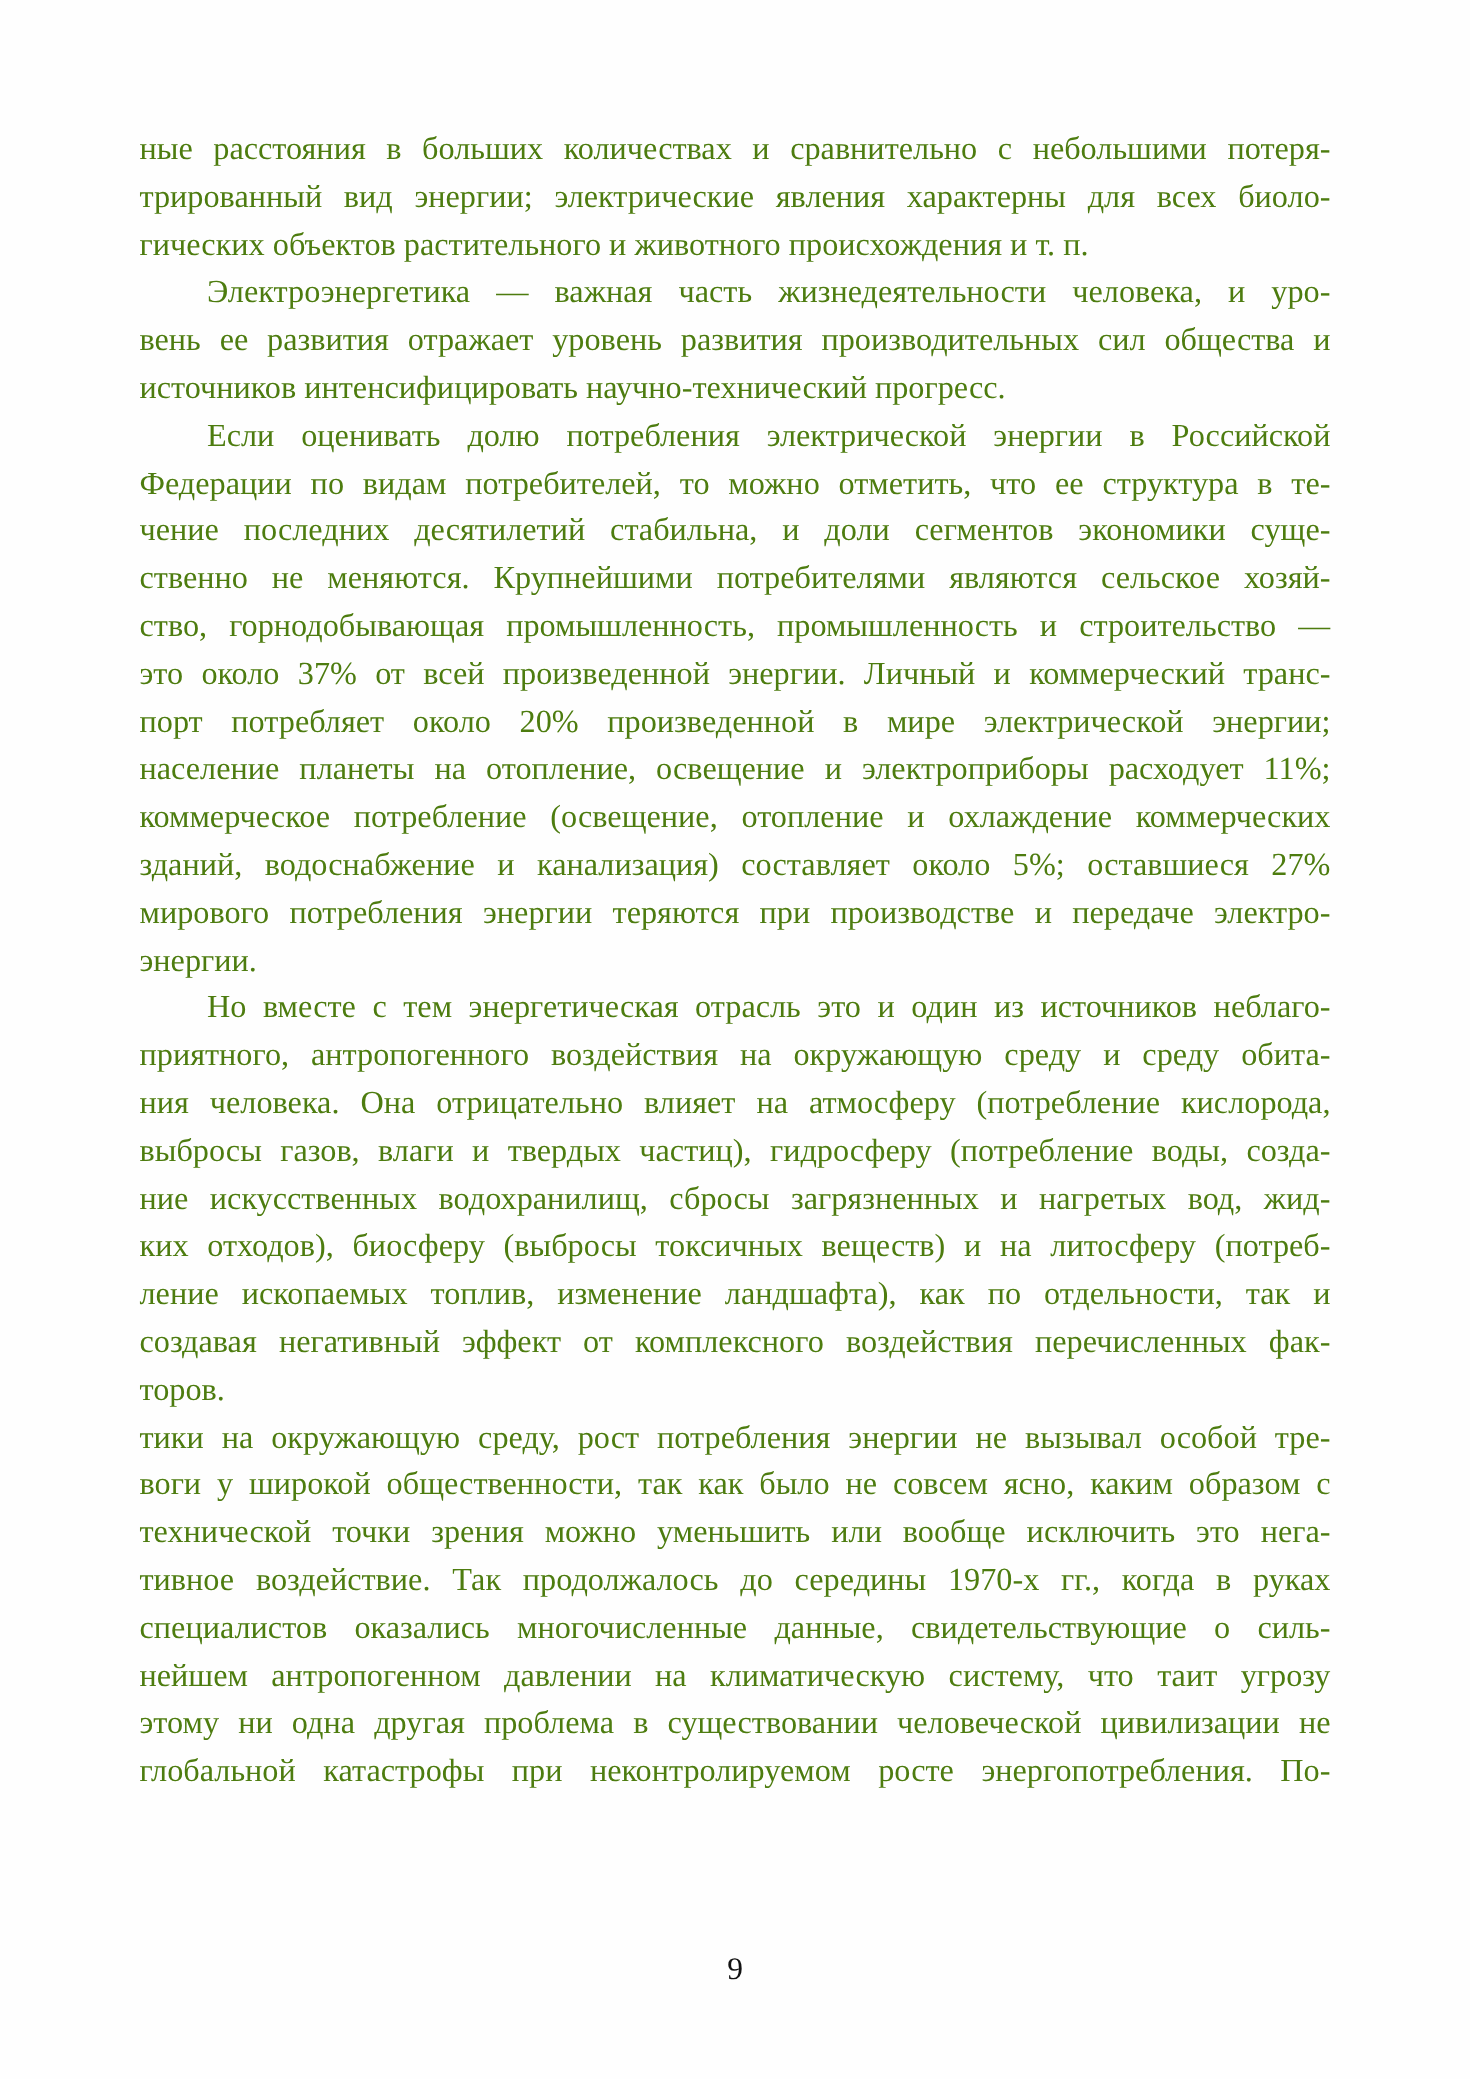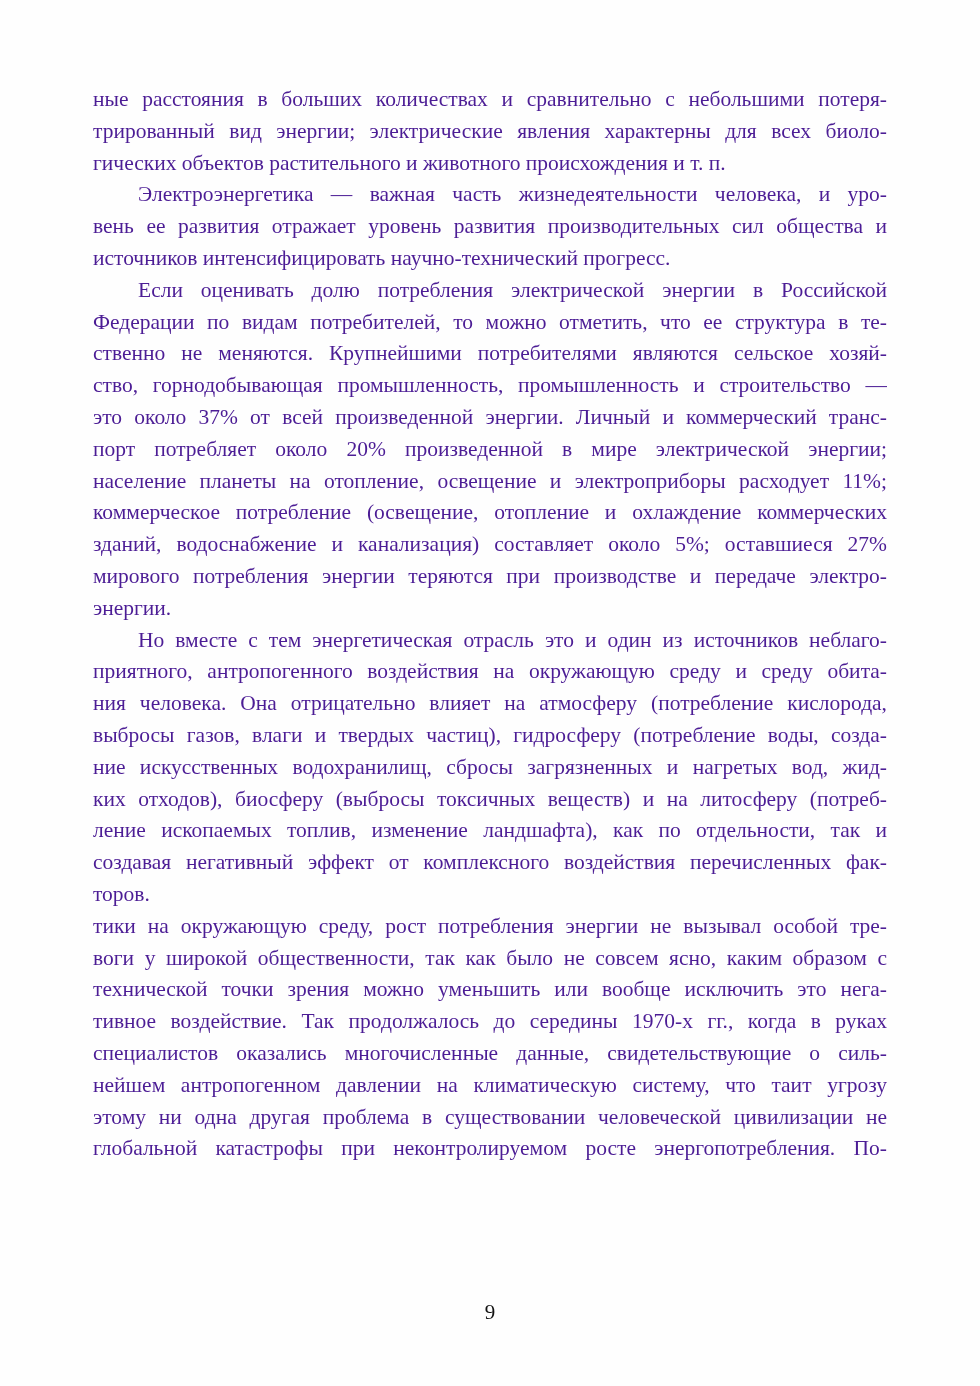--- a/index.html
+++ b/index.html
@@ -15,21 +15,21 @@
     overflow: hidden;
   }
   .text-block {
     position: absolute;
     left: 93px;
     top: 84px;
     width: 794px;
     font-family: "Liberation Serif", "DejaVu Serif", serif;
     font-size: 21.5px;
     line-height: 31.8px;
-    color: #4c1d95;
+    color: #4d7c0f;
   }
   .paragraph { margin: 0; padding: 0; }
   .line {
     text-align: justify;
     text-align-last: justify;
     white-space: normal;
     overflow: hidden;
     height: 31.8px;
   }
   .line.indent { text-indent: 45px; }
@@ -59,20 +59,21 @@
         <div class="line para-end">гических объектов растительного и животного происхождения и т. п.</div>
       </div>
       <div class="paragraph">
         <div class="line indent">Электроэнергетика — важная часть жизнедеятельности человека, и уро-</div>
         <div class="line">вень ее развития отражает уровень развития производительных сил общества и</div>
         <div class="line para-end">источников интенсифицировать научно-технический прогресс.</div>
       </div>
       <div class="paragraph">
         <div class="line indent">Если оценивать долю потребления электрической энергии в Российской</div>
         <div class="line">Федерации по видам потребителей, то можно отметить, что ее структура в те-</div>
+        <div class="line">чение последних десятилетий стабильна, и доли сегментов экономики суще-</div>
         <div class="line">ственно не меняются. Крупнейшими потребителями являются сельское хозяй-</div>
         <div class="line">ство, горнодобывающая промышленность, промышленность и строительство —</div>
         <div class="line">это около 37% от всей произведенной энергии. Личный и коммерческий транс-</div>
         <div class="line">порт потребляет около 20% произведенной в мире электрической энергии;</div>
         <div class="line">население планеты на отопление, освещение и электроприборы расходует 11%;</div>
         <div class="line">коммерческое потребление (освещение, отопление и охлаждение коммерческих</div>
         <div class="line">зданий, водоснабжение и канализация) составляет около 5%; оставшиеся 27%</div>
         <div class="line">мирового потребления энергии теряются при производстве и передаче электро-</div>
         <div class="line para-end">энергии.</div>
       </div>

